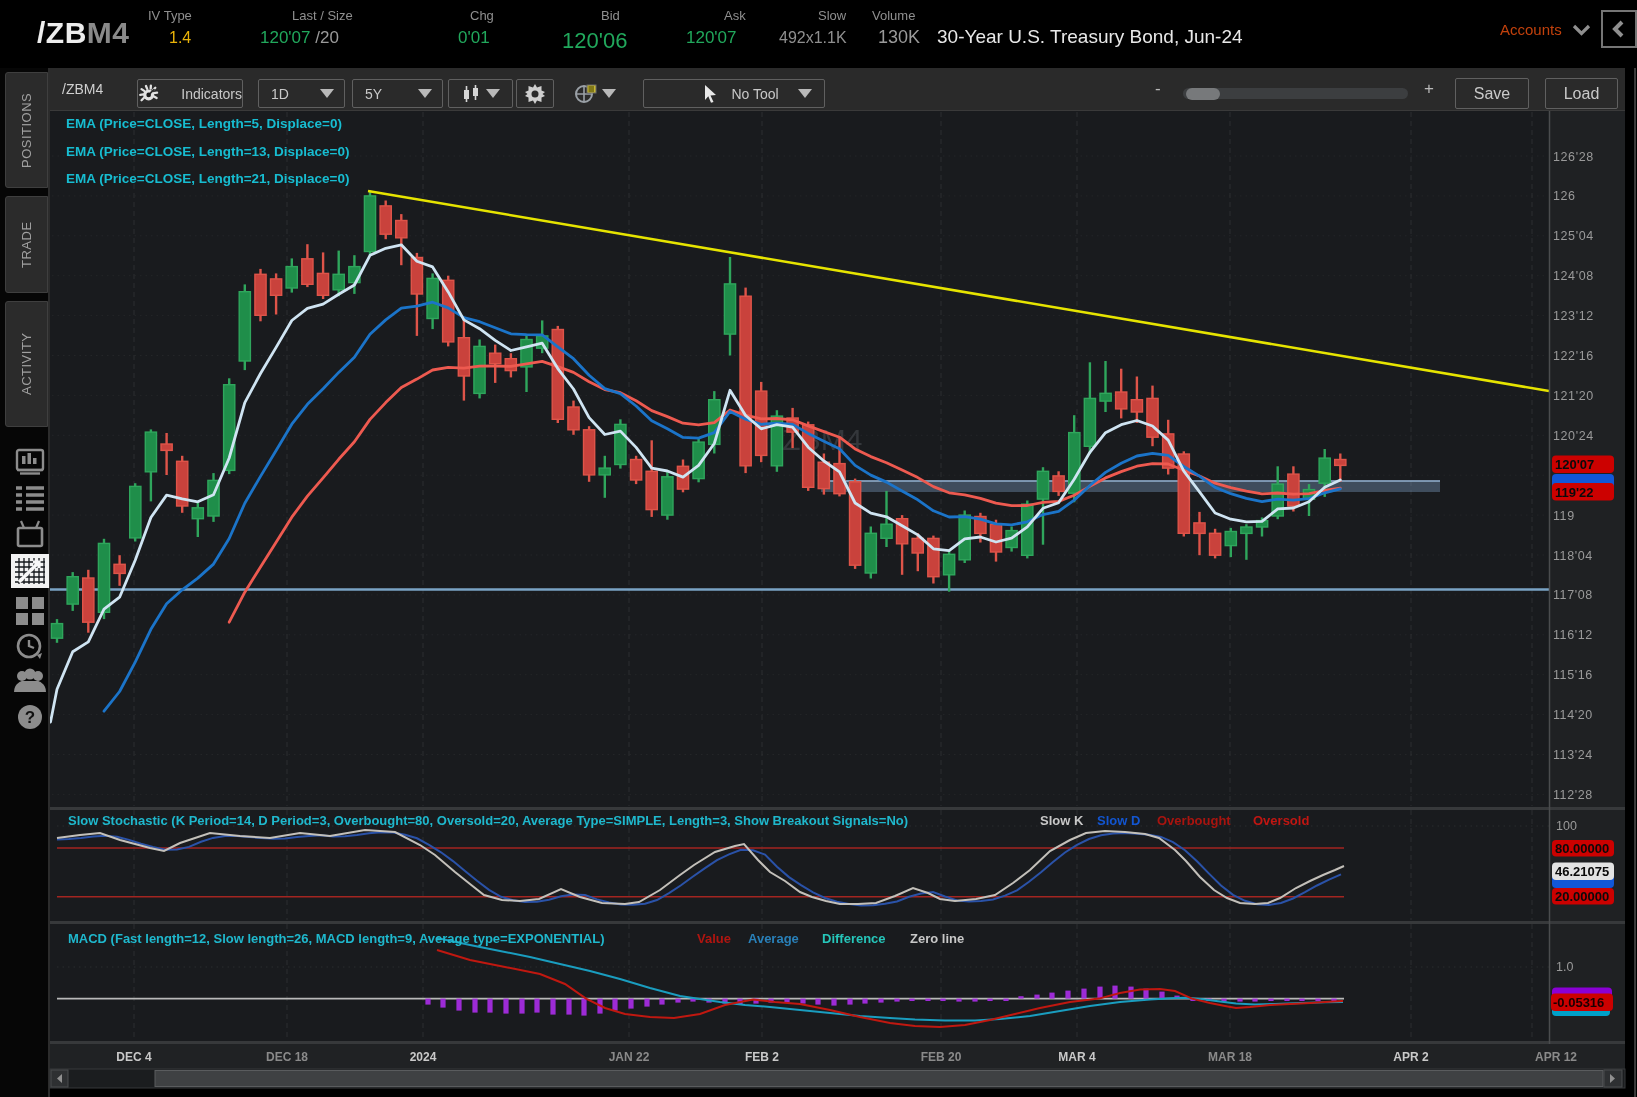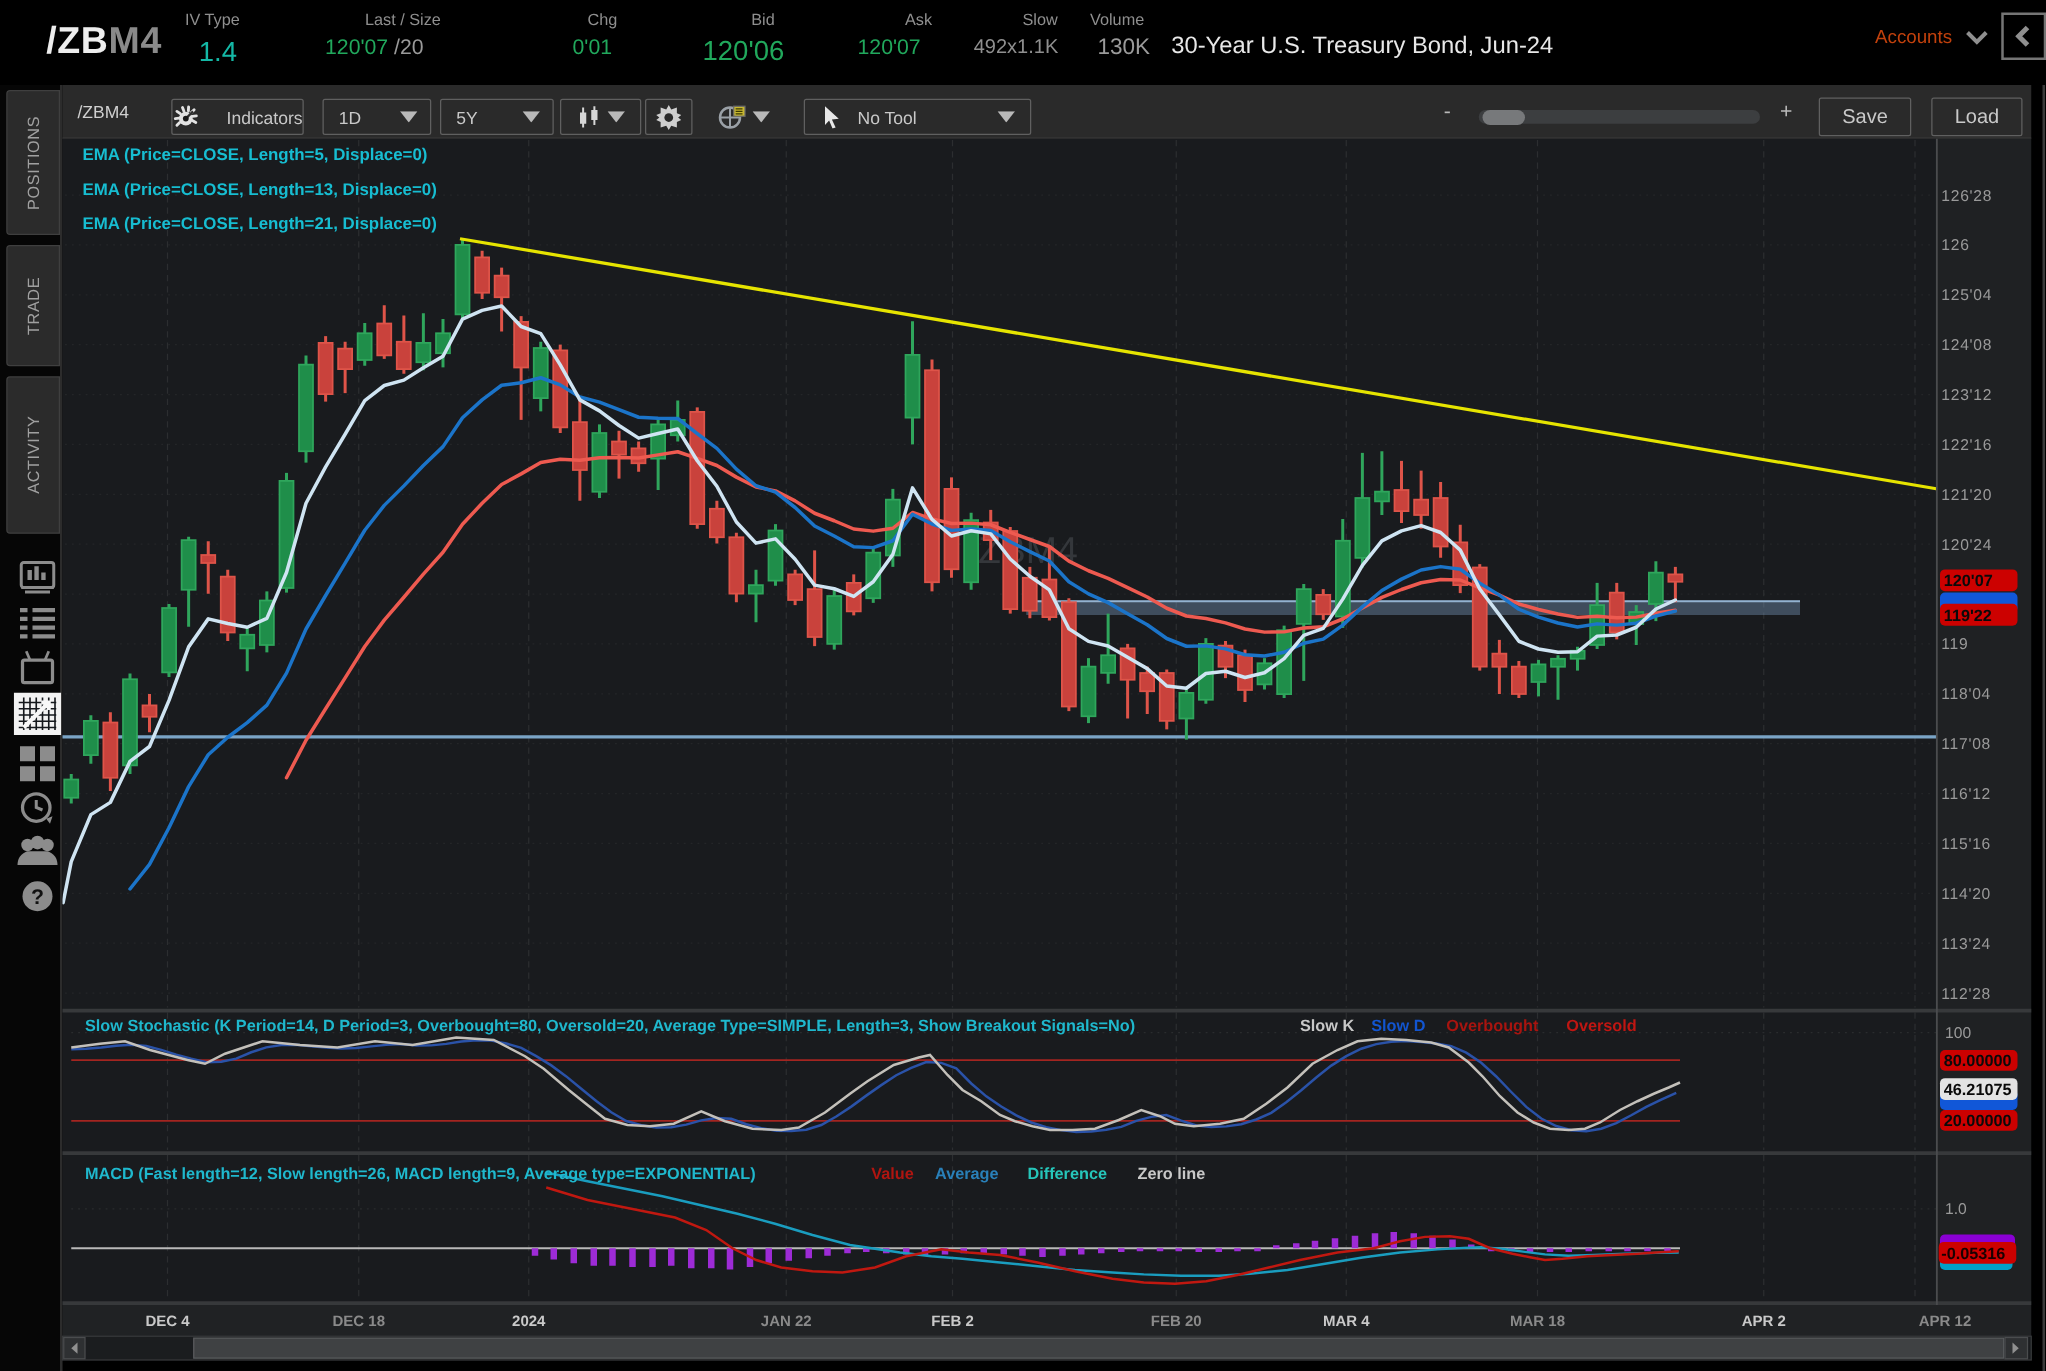--- a/index.html
+++ b/index.html
@@ -5,21 +5,21 @@
 .abs{position:absolute}
 .hdr-lbl{color:#8f8f8f;font-size:13px}
 .grn{color:#21a85c}
 .btn{position:absolute;border:1px solid #606060;border-radius:2px;color:#c9c9c9;font-size:14px;display:flex;align-items:center;justify-content:center}
 </style></head>
 <body>
 
 <div class="abs" style="left:0;top:0;width:1637px;height:68px;background:#000">
   <span class="abs" style="left:37px;top:16px;font-size:30px;color:#ededed;font-weight:bold;letter-spacing:0.5px">/ZB<span style="color:#8a8a8a">M4</span></span>
   <span class="abs hdr-lbl" style="left:148px;top:8px">IV Type</span>
-  <span class="abs" style="left:159px;top:29px;font-size:22px;color:#14b8a6">1.4</span>
+  <span class="abs" style="left:169px;top:29px;font-size:16px;color:#eab308">1.4</span>
   <span class="abs hdr-lbl" style="left:292px;top:8px">Last / Size</span>
   <span class="abs" style="left:260px;top:28px;font-size:17px"><span class="grn">120'07</span><span style="color:#9a9a9a"> /20</span></span>
   <span class="abs hdr-lbl" style="left:470px;top:8px">Chg</span>
   <span class="abs grn" style="left:458px;top:28px;font-size:17px">0'01</span>
   <span class="abs hdr-lbl" style="left:601px;top:8px">Bid</span>
   <span class="abs grn" style="left:562px;top:28px;font-size:22px">120'06</span>
   <span class="abs hdr-lbl" style="left:724px;top:8px">Ask</span>
   <span class="abs grn" style="left:686px;top:28px;font-size:17px">120'07</span>
   <span class="abs hdr-lbl" style="left:818px;top:8px">Slow</span>
   <span class="abs" style="left:779px;top:29px;font-size:16px;color:#8f8f8f">492x1.1K</span>
@@ -144,21 +144,21 @@
     <svg width="24" height="22" viewBox="0 0 24 22">
         <circle cx="10" cy="11" r="8" fill="none" stroke="#9aa0a6" stroke-width="2"></circle>
         <path d="M10 3 V19 M2 11 H18" stroke="#9aa0a6" stroke-width="1.6"></path>
         <rect x="13" y="2" width="9" height="8" fill="#c8b730" stroke="#6a6a6a"></rect>
         <path d="M14.5 4 H20 M14.5 6 H20 M14.5 8 H20" stroke="#3a3a00" stroke-width="1"></path>
       </svg>
     <svg style="margin-left:4px" width="14" height="9" viewBox="0 0 14 9">
         <path d="M0 0 L14 0 L7 9 Z" fill="#b9b9b9"></path>
       </svg>
     </div>
-  <div class="btn" style="left:593px;top:11px;width:182px;height:29px;justify-content:flex-start;padding-left:14px">
+  <div class="btn" style="left:593px;top:11px;width:182px;height:29px;justify-content:center;padding-left:14px">
     <svg width="15" height="19" viewBox="0 0 15 19">
         <path d="M2 1 L13 11 L7.5 11.5 L10.5 18 L8 18.8 L5.3 12.3 L2 16 Z" fill="#e8e8e8"></path>
       </svg>
     <span style="margin-left:13px">No Tool</span>
     <svg style="position:absolute;right:12px" width="14" height="9" viewBox="0 0 14 9">
         <path d="M0 0 L14 0 L7 9 Z" fill="#b9b9b9"></path>
       </svg>
     </div>
   <span class="abs" style="left:1105px;top:11px;color:#b9b9b9;font-size:17px">-</span>
   <div class="abs" style="left:1133px;top:20px;width:225px;height:11px;background:#3c3e40;border-radius:6px"></div>

